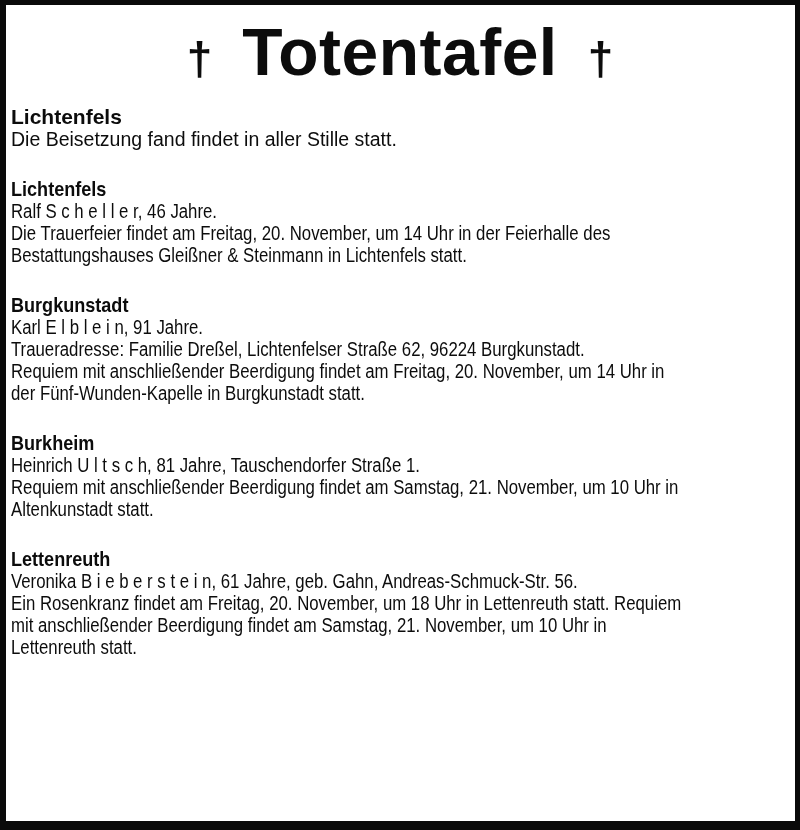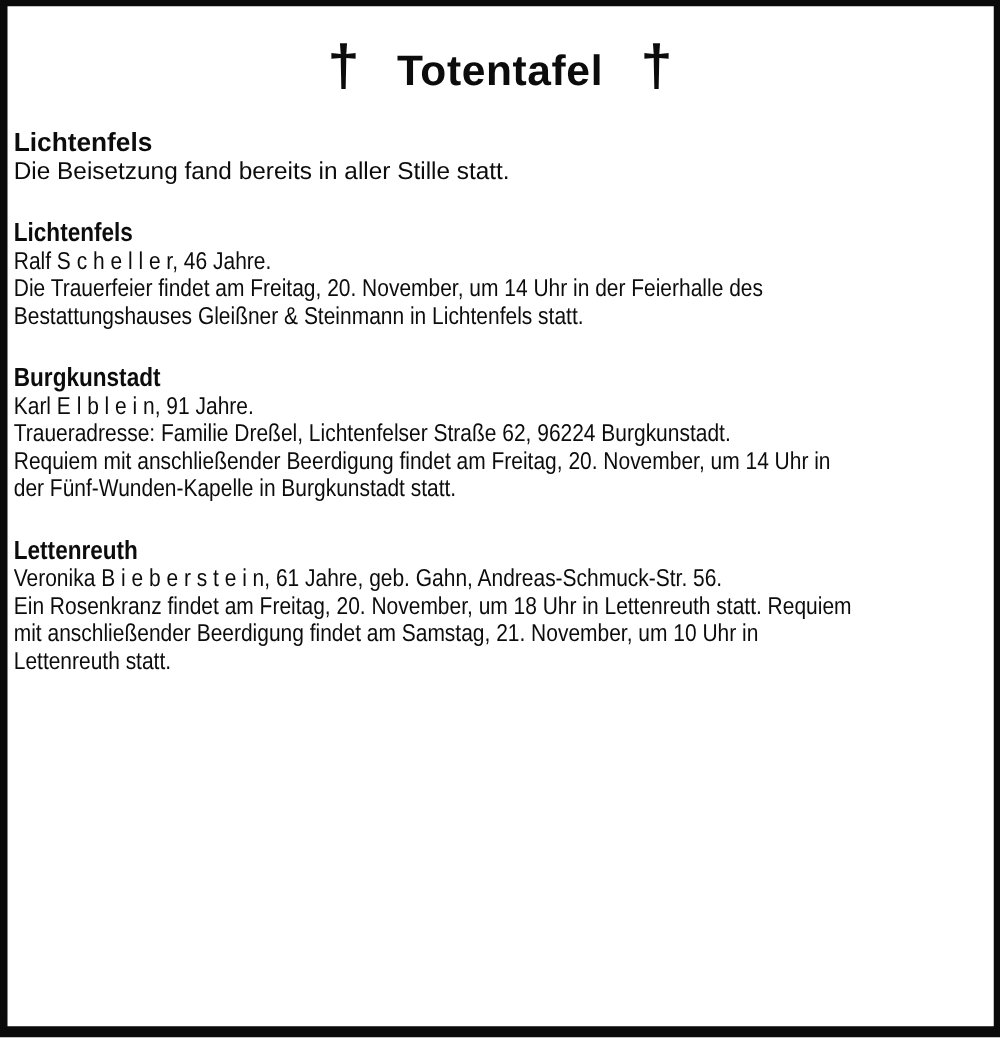--- a/index.html
+++ b/index.html
@@ -20,21 +20,21 @@
   .masthead {
     display: flex;
     justify-content: center;
     align-items: baseline;
     gap: 30px;
     margin-top: 21px;
     margin-bottom: 20px;
   }
   .masthead .title {
     margin: 0;
-    font-size: 34px;
+    font-size: 66px;
     line-height: 52px;
     font-weight: bold;
     letter-spacing: 0.5px;
   }
   .masthead .dagger {
     font-size: 46px;
     line-height: 52px;
     font-weight: bold;
   }
   .notice { margin-top: 27px; }
@@ -64,39 +64,45 @@
 <div class="page">
 
   <header class="masthead">
     <span class="dagger">†</span>
     <h1 class="title">Totentafel</h1>
     <span class="dagger">†</span>
   </header>
 
   <section class="notice">
     <h2>Lichtenfels</h2>
-    <div class="line">Die Beisetzung fand bereits in aller Stille statt.</div>
+    <div class="line">Die Beisetzung fand findet in aller Stille statt.</div>
   </section>
 
 
   <section class="notice condensed">
     <h2>Lichtenfels</h2>
     <div class="line">Ralf  S c h e l l e r, 46 Jahre.</div>
     <div class="line">Die Trauerfeier findet am Freitag, 20. November, um 14 Uhr in der Feierhalle des</div>
     <div class="line">Bestattungshauses Gleißner &amp; Steinmann in Lichtenfels statt.</div>
   </section>
 
   <section class="notice condensed">
     <h2>Burgkunstadt</h2>
     <div class="line">Karl  E l b l e i n, 91 Jahre.</div>
     <div class="line">Traueradresse: Familie Dreßel, Lichtenfelser Straße 62, 96224 Burgkunstadt.</div>
     <div class="line">Requiem mit anschließender Beerdigung findet am Freitag, 20. November, um 14 Uhr in</div>
     <div class="line">der Fünf-Wunden-Kapelle in Burgkunstadt statt.</div>
   </section>
 
+  <section class="notice condensed">
+    <h2>Burkheim</h2>
+    <div class="line">Heinrich  U l t s c h, 81 Jahre, Tauschendorfer Straße 1.</div>
+    <div class="line">Requiem mit anschließender Beerdigung findet am Samstag, 21. November, um 10 Uhr in</div>
+    <div class="line">Altenkunstadt statt.</div>
+  </section>
 
   <section class="notice condensed">
     <h2>Lettenreuth</h2>
     <div class="line">Veronika  B i e b e r s t e i n, 61 Jahre, geb. Gahn, Andreas-Schmuck-Str. 56.</div>
     <div class="line">Ein Rosenkranz findet am Freitag, 20. November, um 18 Uhr in Lettenreuth statt. Requiem</div>
     <div class="line">mit anschließender Beerdigung findet am Samstag, 21. November, um 10 Uhr in</div>
     <div class="line">Lettenreuth statt.</div>
   </section>
 
 </div>

